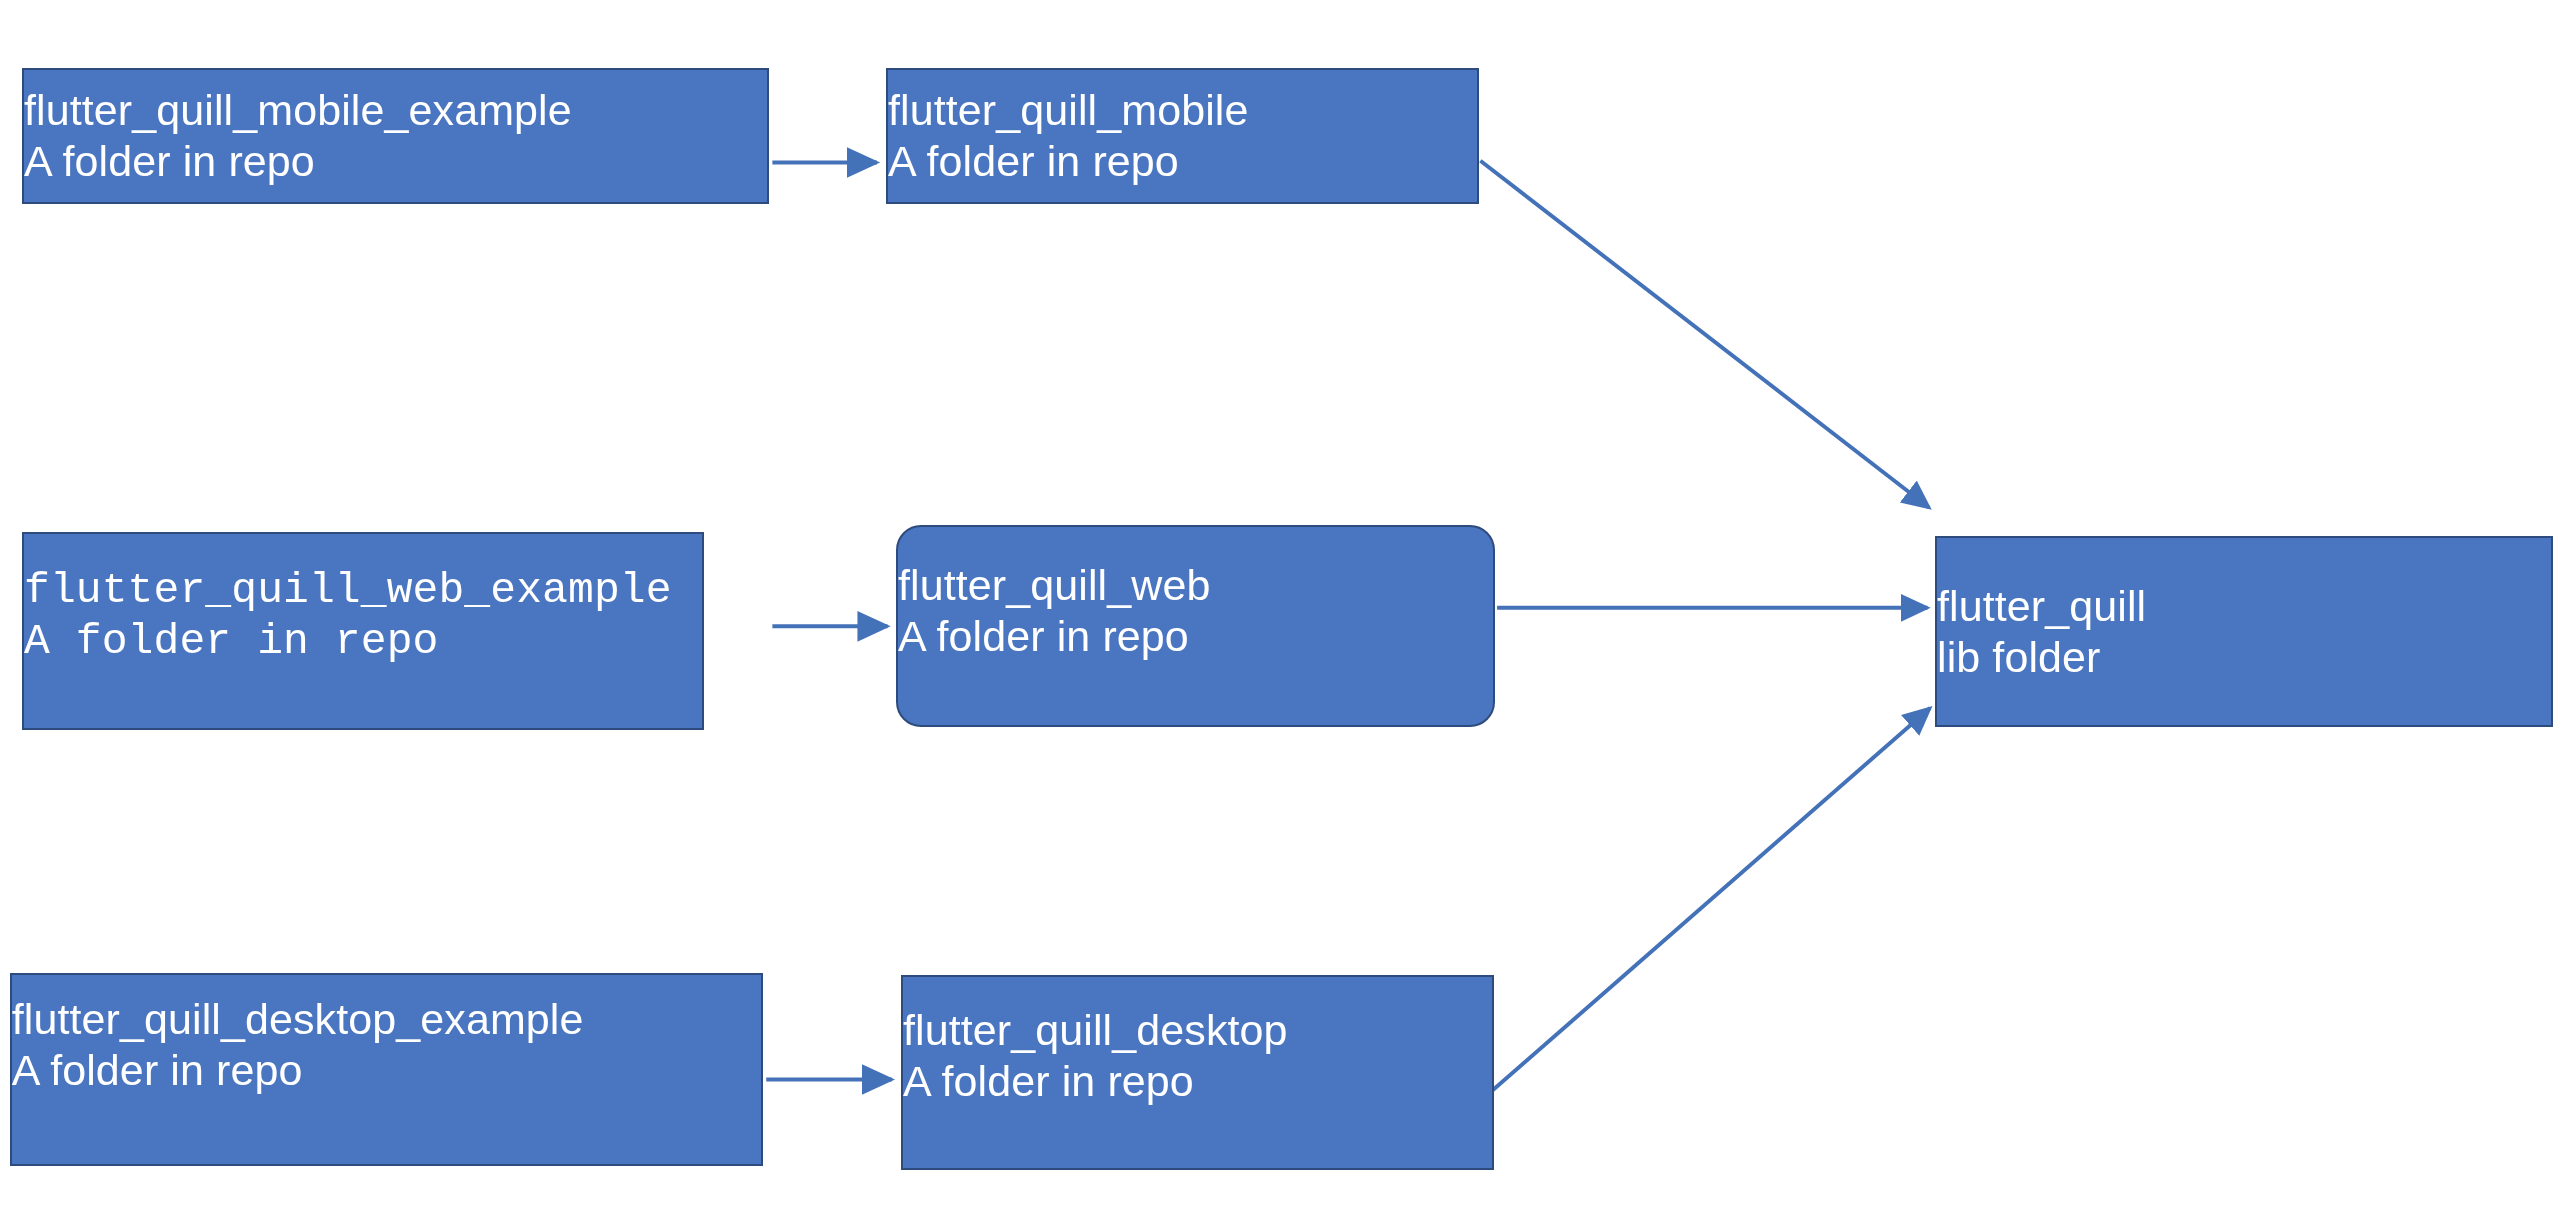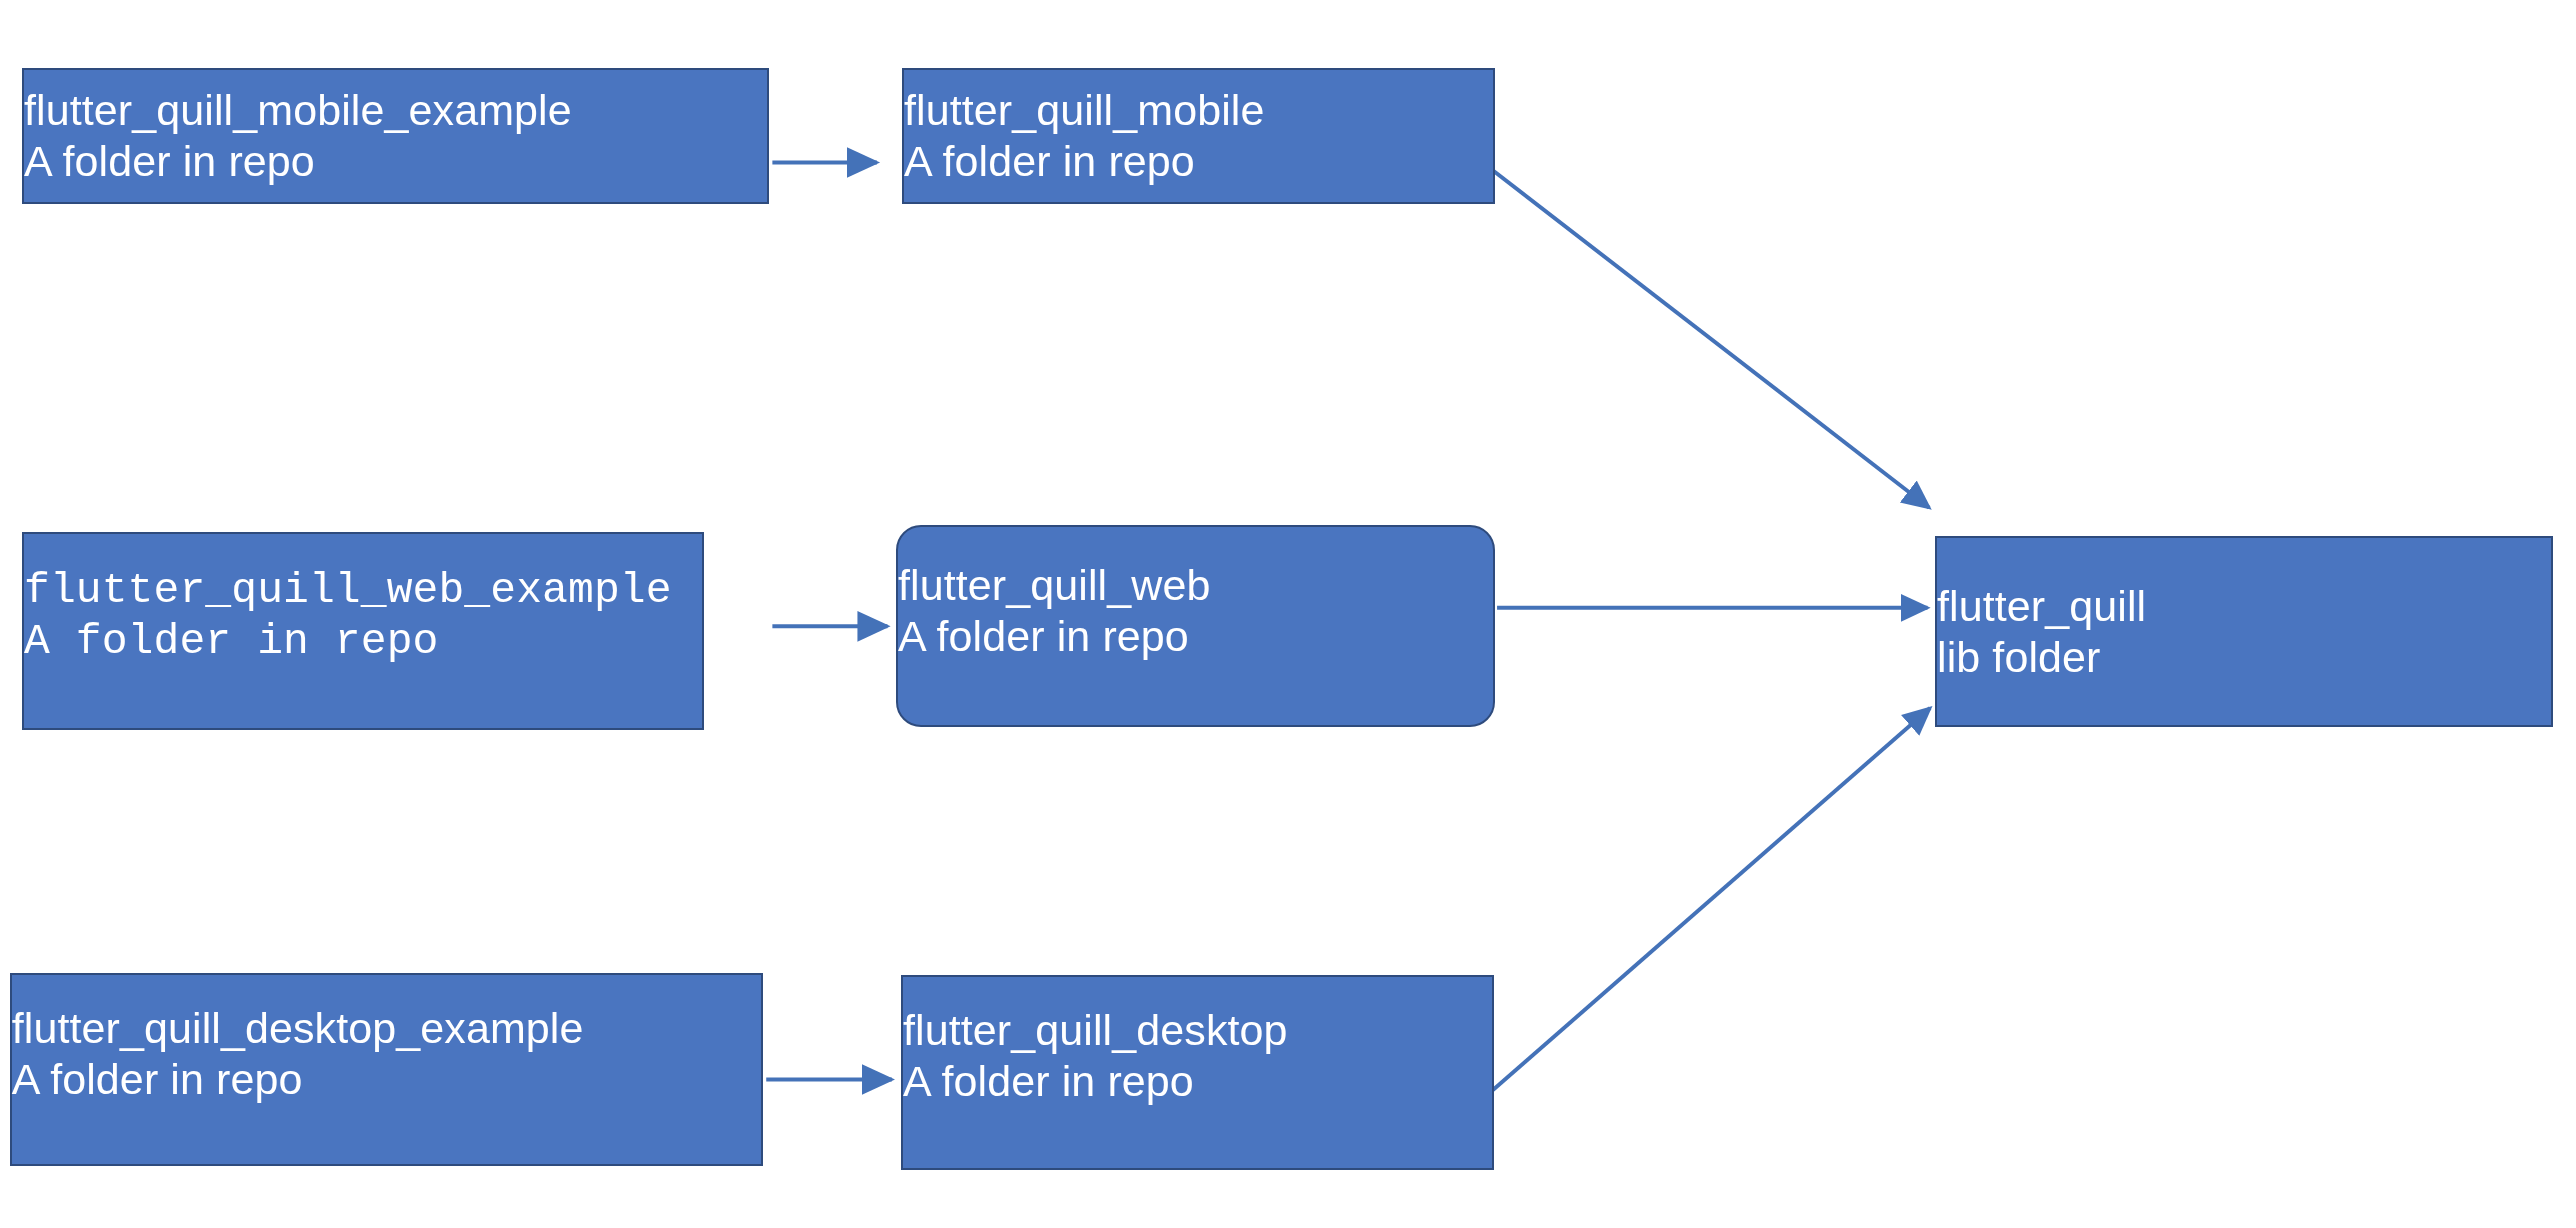--- a/index.html
+++ b/index.html
@@ -47,26 +47,26 @@
   .node .line {
     display: block;
     white-space: nowrap;
   }
   
   .node.v-center { justify-content: center; }
   .node.v-upper  { justify-content: flex-start; }
 
   
   #node-mobile-example  { left: 22px;   top: 68px;   width: 747px; height: 136px; }
-  #node-mobile          { left: 886px; top: 68px;   width: 593px; height: 136px; margin-left: 16px; }
+  #node-mobile          { left: 886px; top: 68px;   width: 593px; height: 136px; }
 
   #node-web-example     { left: 22px;   top: 532px;  width: 682px; height: 198px; padding-top: 32px; font-family: Liberation Mono, monospace; }
   #node-web             { left: 896px; top: 525px;  width: 599px; height: 202px; padding-top: 33px; border-radius: 25px; }
 
-  #node-desktop-example { left: 9.7px;   top: 973px; width: 753px; height: 193px; padding-top: 28px; }
+  #node-desktop-example { left: 9.7px;   top: 973px; width: 753px; height: 193px; padding-top: 19px; }
   #node-desktop         { left: 901px; top: 975px; width: 593px; height: 195px; padding-top: 28px; }
 
   #node-quill           { left: 1935px; top: 536px;  width: 618px; height: 191px; }
 </style>
 </head>
 <body>
 
 <div id="canvas">
 
   <svg id="connectors" viewBox="0 0 2932 1398" width="2576" height="1228" xmlns="http://www.w3.org/2000/svg">

